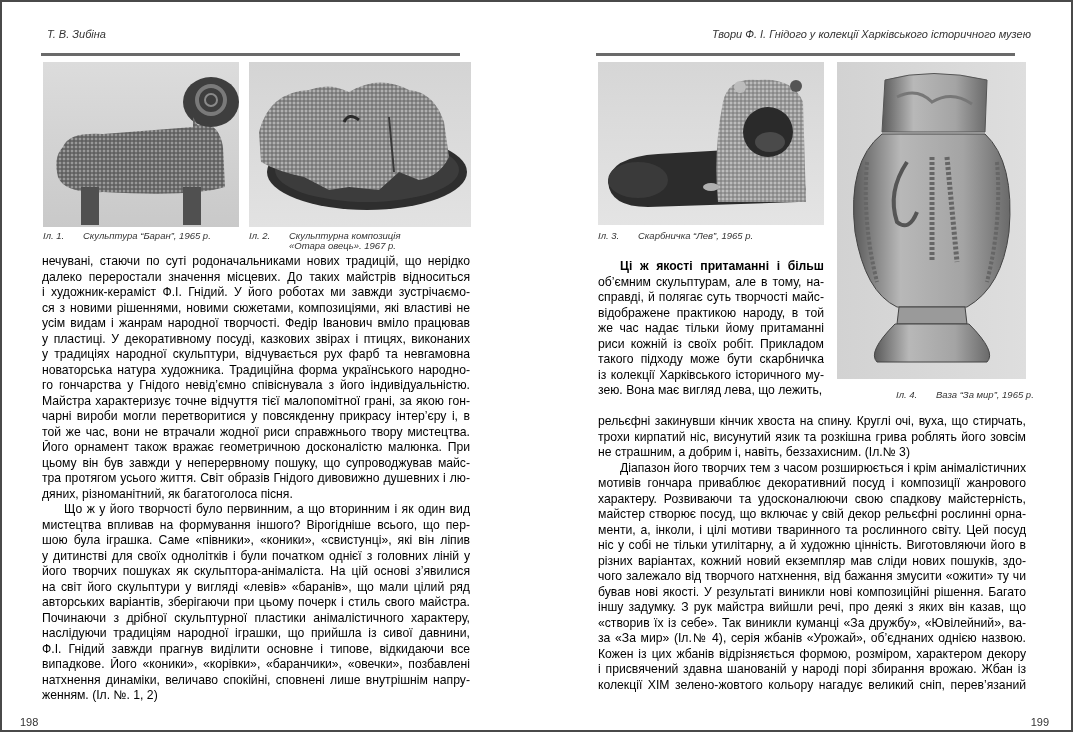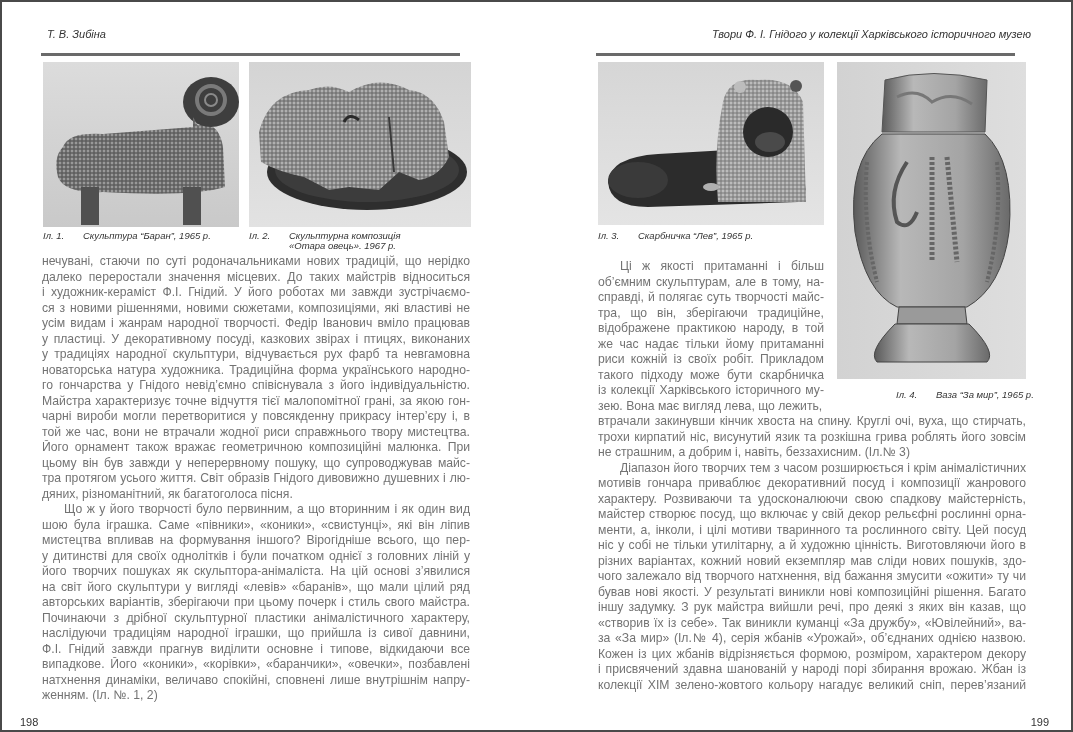--- a/index.html
+++ b/index.html
@@ -13,21 +13,21 @@
     .page-left .running-head { left: 47px; }
     .page-right .running-head { right: 42px; text-align: right; }
     .head-rule { position: absolute; top: 41px; height: 3px; background: #6a6a6a; }
     .page-left .head-rule { left: 41px; width: 419px; }
     .page-right .head-rule { left: 60px; width: 419px; }
     .photo { position: absolute; overflow: hidden; background: #d8d8d8; }
     .photo svg { display: block; width: 100%; height: 100%; }
     .caption { position: absolute; font-size: 9.5px; font-style: italic; color: #333; line-height: 11px; }
     .caption .num { position: absolute; left: 0; top: 0; white-space: nowrap; }
     .caption .title { position: absolute; left: 40px; top: 0; white-space: nowrap; font-style: italic; }
-    .body-text { position: absolute; font-size: 12.2px; line-height: 15.5px; color: #737373; text-align: justify; }
+    .body-text { position: absolute; font-size: 12.2px; line-height: 15.5px; color: #000000; text-align: justify; }
     .line { display: block; text-align: justify; text-align-last: justify; white-space: nowrap; overflow: hidden; }
     .line.last { text-align-last: left; }
     .folio { position: absolute; top: 704px; font-size: 11px; color: #333; }
     .page-left .folio { left: 20px; }
     .page-right .folio { right: 24px; }
   </style>
 </head>
 <body>
 
 <div class="frame"></div>
@@ -98,29 +98,29 @@
       <span class="line">і художник-кераміст Ф.І. Гнідий. У його роботах ми завжди зустрічаємо-</span>
       <span class="line">ся з новими рішеннями, новими сюжетами, композиціями, які властиві не</span>
       <span class="line">усім видам і жанрам народної творчості. Федір Іванович вміло працював</span>
       <span class="line">у пластиці. У декоративному посуді, казкових звірах і птицях, виконаних</span>
       <span class="line">у традиціях народної скульптури, відчувається рух фарб та невгамовна</span>
       <span class="line">новаторська натура художника. Традиційна форма українського народно-</span>
       <span class="line">го гончарства у Гнідого невід’ємно співіснувала з його індивідуальністю.</span>
       <span class="line">Майстра характеризує точне відчуття тієї малопомітної грані, за якою гон-</span>
       <span class="line">чарні вироби могли перетворитися у повсякденну прикрасу інтер’єру і, в</span>
       <span class="line">той же час, вони не втрачали жодної риси справжнього твору мистецтва.</span>
-      <span class="line">Його орнамент також вражає геометричною композиційні малюнка. При</span>
+      <span class="line">Його орнамент також вражає геометричною досконалістю малюнка. При</span>
       <span class="line">цьому він був завжди у неперервному пошуку, що супроводжував майс-</span>
       <span class="line">тра протягом усього життя. Світ образів Гнідого дивовижно душевних і лю-</span>
       <span class="line last">дяних, різноманітний, як багатоголоса пісня.</span>
     </div>
     <div>
       <span class="line" style="padding-left:22px;">Що ж у його творчості було первинним, а що вторинним і як один вид</span>
+      <span class="line">мистецтва впливав на формування іншого? Вірогідніше всього, що пер-</span>
       <span class="line">шою була іграшка. Саме «півники», «коники», «свистунці», які він ліпив</span>
-      <span class="line">мистецтва впливав на формування іншого? Вірогідніше всього, що пер-</span>
       <span class="line">у дитинстві для своїх однолітків і були початком однієї з головних ліній у</span>
       <span class="line">його творчих пошуках як скульптора-анімаліста. На цій основі з’явилися</span>
       <span class="line">на світ його скульптури у вигляді «левів» «баранів», що мали цілий ряд</span>
       <span class="line">авторських варіантів, зберігаючи при цьому почерк і стиль свого майстра.</span>
       <span class="line">Починаючи з дрібної скульптурної пластики анімалістичного характеру,</span>
       <span class="line">наслідуючи традиціям народної іграшки, що прийшла із сивої давнини,</span>
       <span class="line">Ф.І. Гнідий завжди прагнув виділити основне і типове, відкидаючи все</span>
       <span class="line">випадкове. Його «коники», «корівки», «баранчики», «овечки», позбавлені</span>
       <span class="line">натхнення динаміки, величаво спокійні, сповнені лише внутрішнім напру-</span>
       <span class="line last">женням. (Іл. №. 1, 2)</span>
@@ -189,35 +189,34 @@
       <path d="M30 100 Q25 160 40 220" stroke="#666" stroke-width="4" stroke-dasharray="3 2" fill="none"></path>
       <path d="M60 35 Q80 25 95 40 Q115 28 135 42" stroke="#777" stroke-width="3" fill="none"></path>
     </svg>
   </div>
   <div class="caption" style="left:362px; top:377px; width:180px; left:362px;">
     <span class="num" style="left:-2px;font-style:italic;">Іл. 4.</span>
     <span class="title" style="left:38px;">Ваза “За мир”, 1965 р.</span>
   </div>
 
   <div class="body-text" style="left:62px; top:247px; width:226px;">
-    <span class="line" style="padding-left:22px;">Ці ж якості притаманні і більш</span>
+    <span class="line" style="padding-left:22px;font-weight:bold;">Ці ж якості притаманні і більш</span>
     <span class="line">об’ємним скульптурам, але в тому, на-</span>
     <span class="line">справді, й полягає суть творчості майс-</span>
-    <span class="line">тра, що він, зберігаючи традиційне,</span>
     <span class="line">відображене практикою народу, в той</span>
     <span class="line">же час надає тільки йому притаманні</span>
     <span class="line">риси кожній із своїх робіт. Прикладом</span>
     <span class="line">такого підходу може бути скарбничка</span>
     <span class="line">із колекції Харківського історичного му-</span>
     <span class="line last">зею. Вона має вигляд лева, що лежить,</span>
   </div>
 
   <div class="body-text" style="left:62px; top:402px; width:428px;">
     <div>
-      <span class="line">втрачали закинувши кінчик хвоста на спину. Круглі очі, вуха, що стирчать,</span>
+      <span class="line">рельєфні закинувши кінчик хвоста на спину. Круглі очі, вуха, що стирчать,</span>
       <span class="line">трохи кирпатий ніс, висунутий язик та розкішна грива роблять його зовсім</span>
       <span class="line last">не страшним, а добрим і, навіть, беззахисним. (Іл.№ 3)</span>
     </div>
     <div>
       <span class="line" style="padding-left:22px;">Діапазон його творчих тем з часом розширюється і крім анімалістичних</span>
       <span class="line">мотивів гончара приваблює декоративний посуд і композиції жанрового</span>
       <span class="line">характеру. Розвиваючи та удосконалюючи свою спадкову майстерність,</span>
       <span class="line">майстер створює посуд, що включає у свій декор рельєфні рослинні орна-</span>
       <span class="line">менти, а, інколи, і цілі мотиви тваринного та рослинного світу. Цей посуд</span>
       <span class="line">ніс у собі не тільки утилітарну, а й художню цінність. Виготовляючи його в</span>

